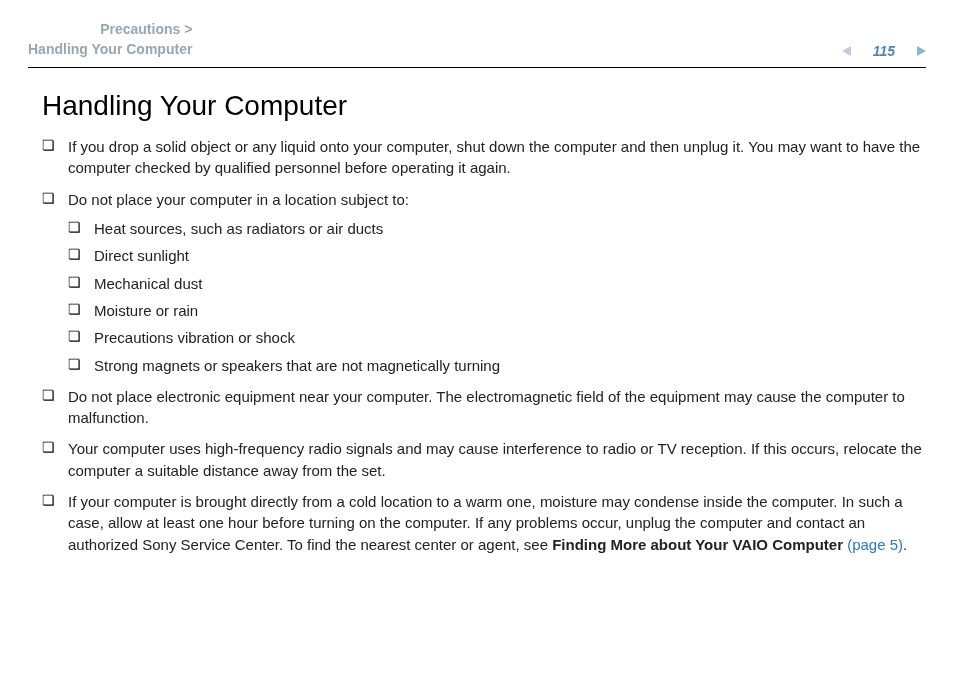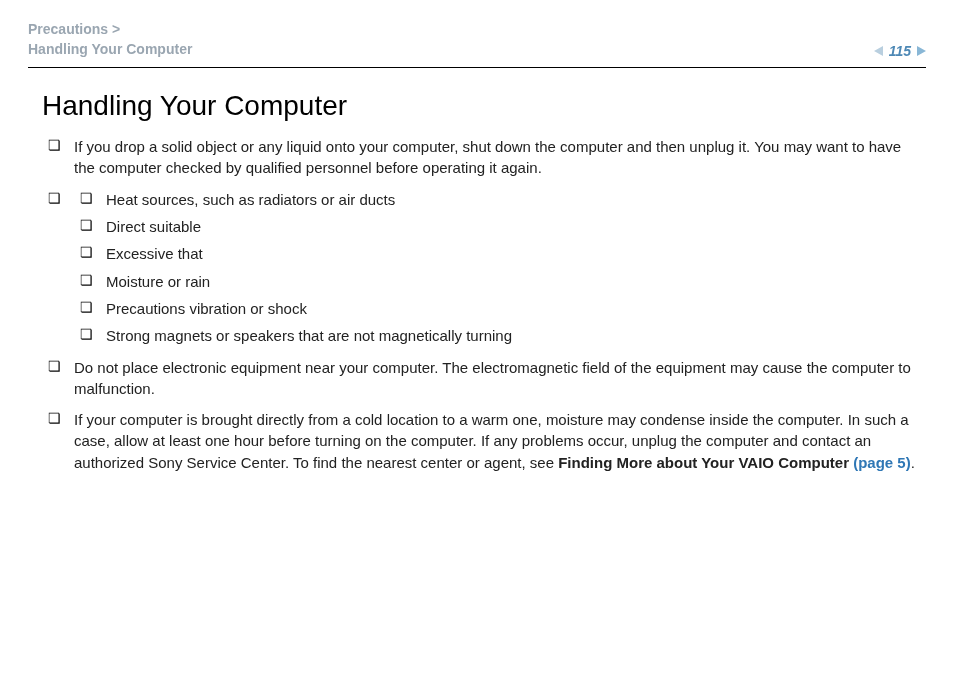--- a/index.html
+++ b/index.html
@@ -18,25 +18,26 @@
     align-items: flex-end;
     border-bottom: 1px solid #000;
     padding-bottom: 8px;
     margin-bottom: 22px;
   }
   .crumb {
     font-size: 14px;
     font-weight: bold;
     color: #9aa6b1;
     line-height: 1.4;
+    text-align: right;
   }
   .pagenav {
     display: flex;
     align-items: center;
-    gap: 6px;
+    gap: 22px;
     color: #89b7d6;
     font-weight: bold;
     font-size: 14px;
   }
   .tri-left, .tri-right {
     display:inline-block; width:0; height:0;
   }
   .tri-left {
     border-top: 5px solid transparent;
     border-bottom: 5px solid transparent;
@@ -55,40 +56,40 @@
   .content { padding-left: 14px; }
   h1 {
     font-size: 28px;
     font-weight: 400;
     margin: 10px 0 14px 0;
     color: #000;
   }
   ul.bul {
     list-style: none;
     padding-left: 0;
-    margin: 6px;
+    margin: 0;
   }
   ul.bul > li {
     position: relative;
     padding-left: 26px;
     margin-bottom: 10px;
     line-height: 1.42;
     font-size: 15px;
   }
   ul.bul > li::before {
     content: "❏";
     position: absolute;
     left: 0; top: 0;
     font-size: 14px;
     color: #000;
   }
   ul.bul ul.bul { margin-top: 8px; }
   ul.bul ul.bul > li { margin-bottom: 6px; }
   .inline-strong { font-weight: bold; }
-  .link-blue { color: #2f77b5; font-weight: bold; }
+  .link-blue { color: #2f77b5; font-weight: normal; }
 </style>
 </head>
 <body>
 
 <div class="page">
   <div class="hdr">
     <div class="crumb">
       <span>Precautions &gt;</span><br>
       <span>Handling Your Computer</span>
     </div>
@@ -98,28 +99,30 @@
       <span class="tri-right"></span>
     </div>
   </div>
 
   <div class="content">
     <h1>Handling Your Computer</h1>
 
     <ul class="bul">
       <li>If you drop a solid object or any liquid onto your computer, shut down the computer and then unplug it. You may want to have the computer checked by qualified personnel before operating it again.</li>
       <li>
+        <span>Do not place your computer in a location subject to:</span>
         <ul class="bul">
           <li>Heat sources, such as radiators or air ducts</li>
-          <li>Direct suitable</li>
-          <li>Excessive that</li>
+          <li>Direct sunlight</li>
+          <li>Mechanical dust</li>
           <li>Moisture or rain</li>
           <li>Precautions vibration or shock</li>
           <li>Strong magnets or speakers that are not magnetically turning</li>
         </ul>
       </li>
       <li>Do not place electronic equipment near your computer. The electromagnetic field of the equipment may cause the computer to malfunction.</li>
+      <li>Your computer uses high-frequency radio signals and may cause interference to radio or TV reception. If this occurs, relocate the computer a suitable distance away from the set.</li>
       <li>
         <span>If your computer is brought directly from a cold location to a warm one, moisture may condense inside the computer. In such a case, allow at least one hour before turning on the computer. If any problems occur, unplug the computer and contact an authorized Sony Service Center. To find the nearest center or agent, see </span><span class="inline-strong">Finding More about Your VAIO Computer </span><span class="link-blue">(page 5)</span><span>.</span>
       </li>
     </ul>
   </div>
 </div>
 
 </body></html>

